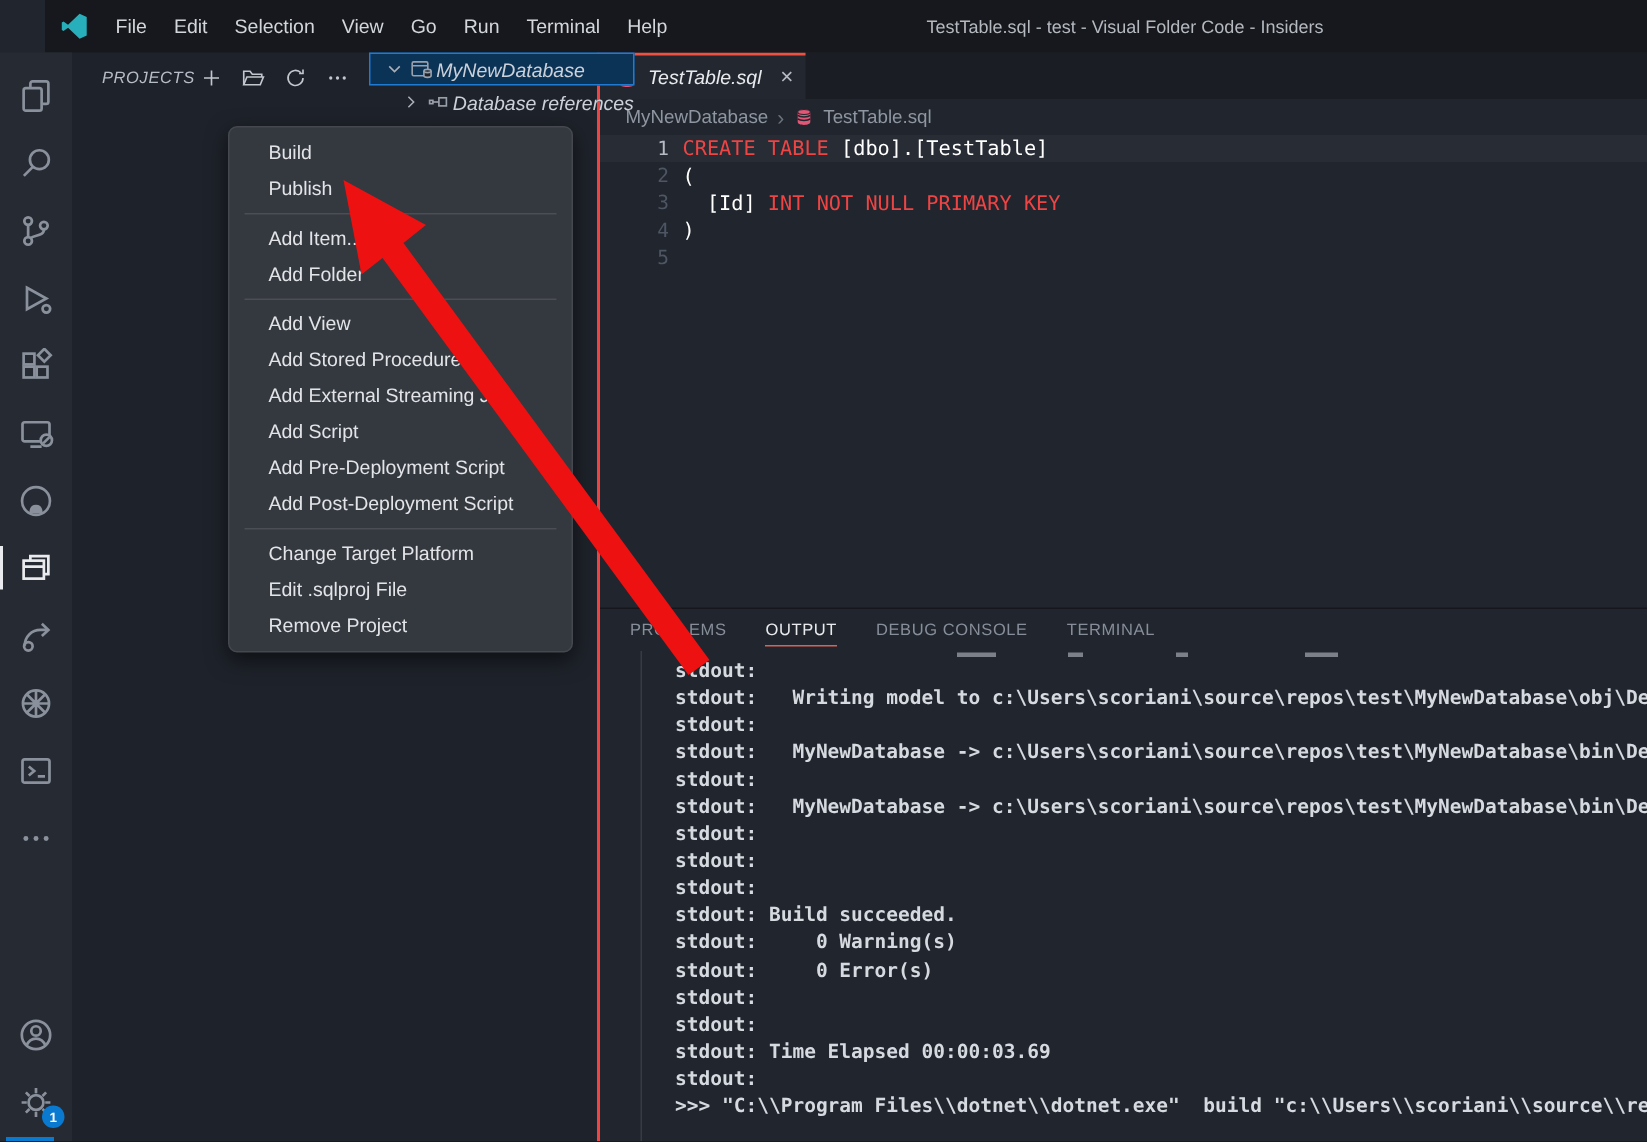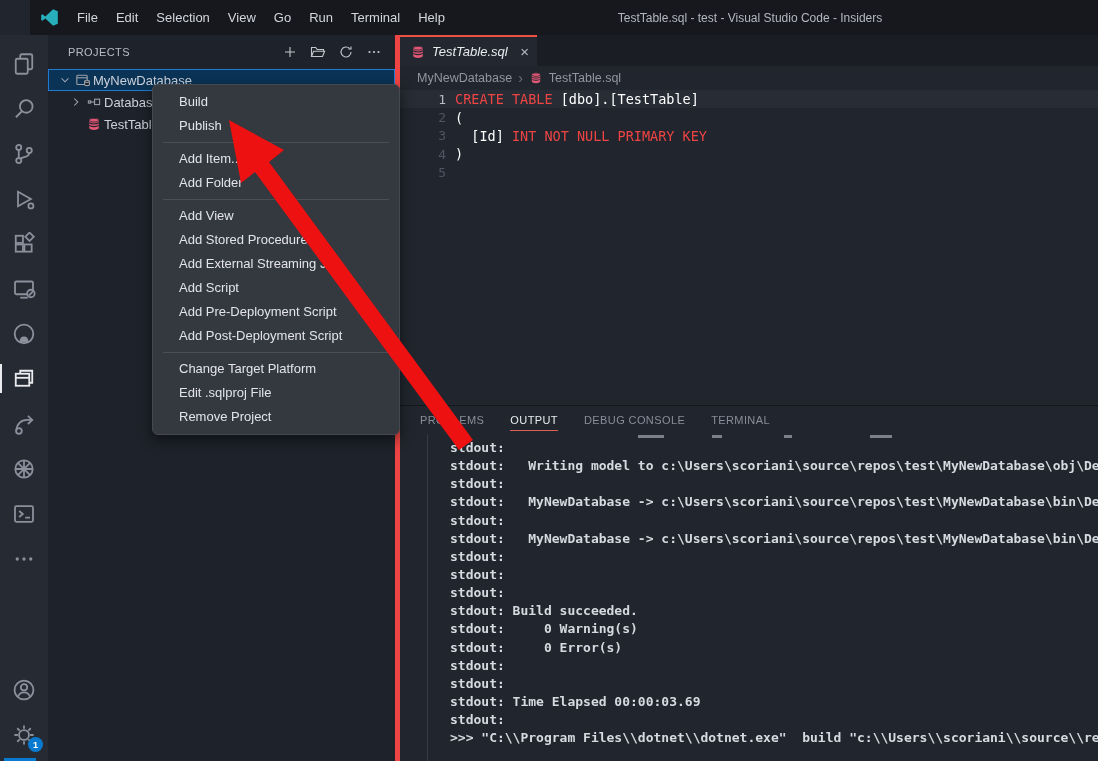--- a/index.html
+++ b/index.html
@@ -18,35 +18,35 @@
   
   .body{ display:flex; height:726px; }
   .activitybar{ width:48px; background:#262a32; display:flex; flex-direction:column; justify-content:space-between; padding:6px 0 4px 0; position:relative;}
   .ab-group{ display:flex; flex-direction:column; }
   .ab-item{ height:45px; display:flex; align-items:center; justify-content:center; color:#8a919c; position:relative; }
   .ab-item svg{ width:24px; height:24px; stroke:currentColor; fill:none; stroke-width:1.2; }
   .ab-item.active{ color:#e9ebee; }
   .ab-item.active::before{ content:""; position:absolute; left:0; top:8px; bottom:8px; width:2px; background:#e9ebee; }
   .badge{ position:absolute; right:5px; bottom:5px; width:15px; height:15px; border-radius:50%; background:#0a7ad1; color:#fff; font-size:9px; font-weight:bold; display:flex; align-items:center; justify-content:center; }
   
-  .sidebar{ width:352px; background:#1e222a; display:flex; flex-direction:column; border-right:5px solid #ef4444; }
+  .sidebar{ width:352px; background:#1e222a; display:flex; border-right:2px solid #ef4444;font-style:italic; }
   .sb-header{ height:34px; display:flex; align-items:center; padding:0 10px 0 20px; }
   .sb-title{ font-size:11px; letter-spacing:.4px; color:#b7bdc7; flex:1; }
   .sb-actions{ display:flex; gap:6px; }
   .sb-action{ width:22px; height:22px; display:flex; align-items:center; justify-content:center; color:#c2c7ce; border-radius:4px; }
   .sb-action svg{ width:16px; height:16px; stroke:currentColor; fill:none; stroke-width:1.1; }
   .tree-row{ height:22px; display:flex; align-items:center; font-size:13px; color:#ccd1d9; position:relative; }
   .tree-row.selected{ background:#0b3356; border:1px solid #1f7ad3; }
   .tr-chev{ width:16px; display:flex; justify-content:center; color:#aab0b9; }
   .tr-chev svg{ width:14px; height:14px; stroke:currentColor; fill:none; stroke-width:1.2; }
   .tr-icon{ width:20px; display:flex; justify-content:center; color:#9aa0ab; }
   .tr-icon svg{ width:16px; height:16px; stroke:currentColor; fill:none; stroke-width:1.1; }
   .tr-label{ white-space:nowrap; }
   
-  .ctxmenu{ position:absolute; left:152px; top:84px; width:248px; background:#34383f; border:1px solid #45484f; border-radius:6px; box-shadow:0 5px 14px rgba(0,0,0,.55); padding:5px 0; z-index:40; }
+  .ctxmenu{ position:absolute; left:152px; top:84px; width:230px; background:#34383f; border:1px solid #45484f; border-radius:6px; box-shadow:0 5px 14px rgba(0,0,0,.55); padding:5px 0; z-index:40; }
   .ctx-item{ height:24px; line-height:24px; padding-left:26px; font-size:13px; color:#e2e4e8; cursor:default; white-space:nowrap; }
   .ctx-sep{ height:1px; background:#4b4f55; margin:4px 10px; }
   
   .main{ flex:1; display:flex; flex-direction:column; background:#21262e; min-width:0; }
   .tabbar{ height:31px; background:#1a1e24; display:flex; }
   .tab{ width:137px; background:#23272f; border-top:2px solid #ee5042; display:flex; align-items:center; padding:0 8px 0 10px; gap:6px; }
   .tab-label{ font-size:13px; font-style:italic; color:#e8eaee; flex:1; white-space:nowrap; }
   .tab-close{ color:#b6bac2; font-size:15px; line-height:1; }
   .dbicon svg{ width:16px; height:16px; display:block; }
   .dbicon.small svg{ width:14px; height:14px; }
@@ -88,21 +88,21 @@
     <div class="menubar" id="menubar">
         <div class="menu-item">File</div>
         <div class="menu-item">Edit</div>
         <div class="menu-item">Selection</div>
         <div class="menu-item">View</div>
         <div class="menu-item">Go</div>
         <div class="menu-item">Run</div>
         <div class="menu-item">Terminal</div>
         <div class="menu-item">Help</div>
       </div>
-    <div class="titletext">TestTable.sql - test - Visual Studio Code - Insiders</div>
+    <div class="titletext">TestTable.sql - test - Visual Folder Code - Insiders</div>
   </div>
 
   <div class="body">
     <div class="activitybar">
       <div class="ab-group" id="ab-top">
           <div class="ab-item">
             <svg viewBox="0 0 16 16">
               <rect x="5.5" y="1.5" width="8" height="10" rx="1"></rect>
               <rect x="2.5" y="4.5" width="8" height="10" rx="1" fill="#262a32"></rect>
             </svg>

